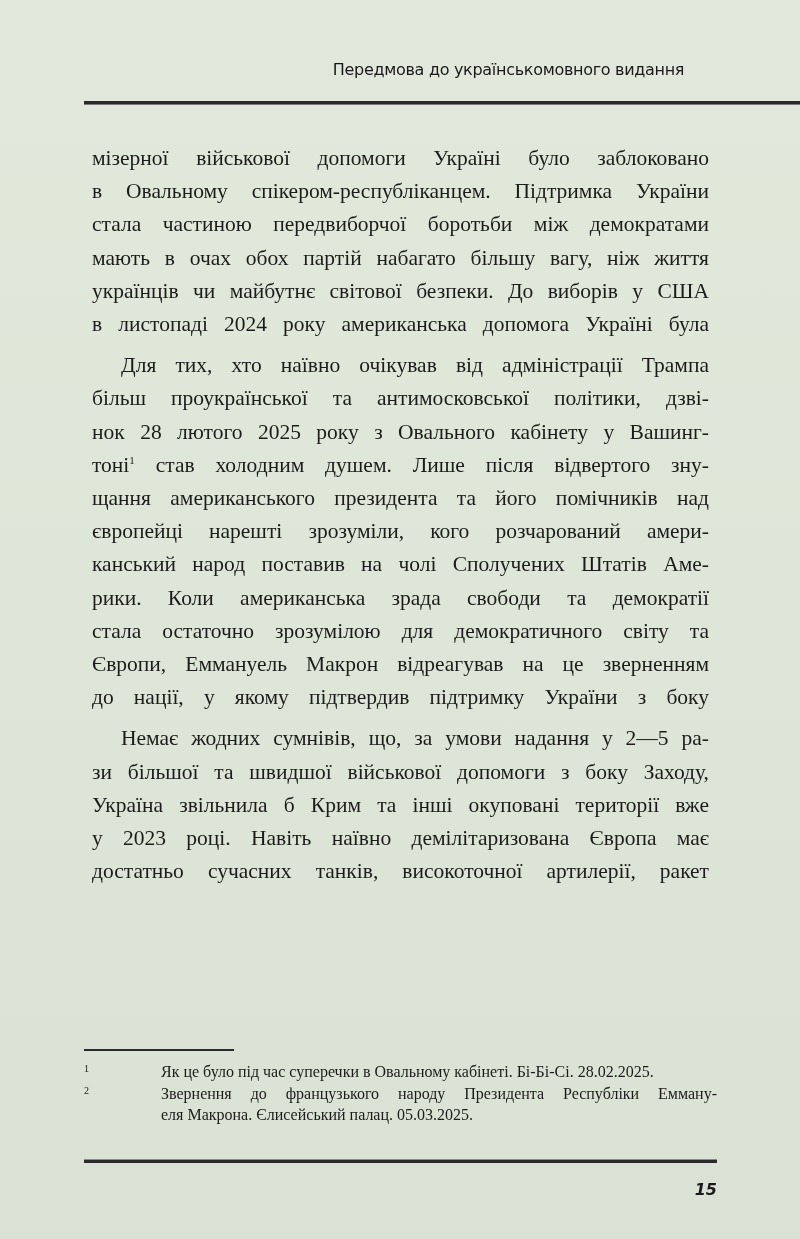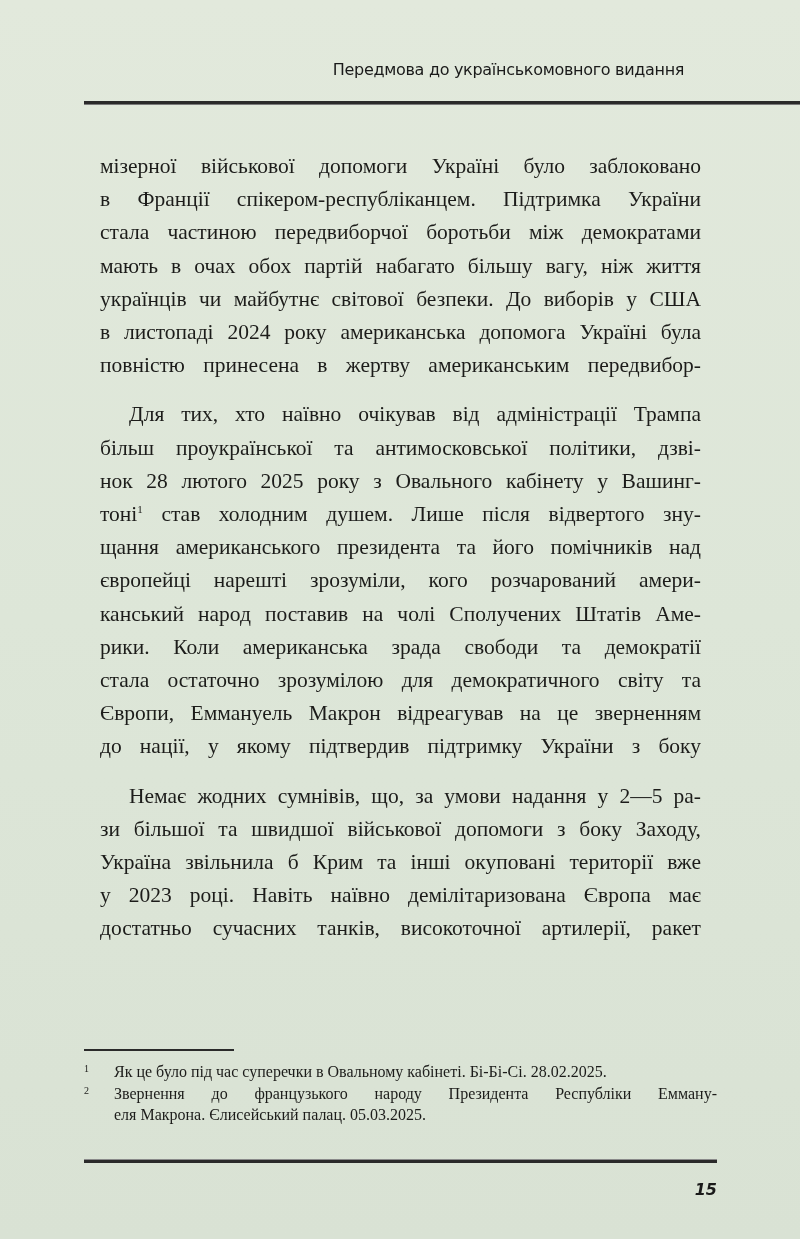--- a/index.html
+++ b/index.html
@@ -44,21 +44,21 @@
     position: absolute;
     left: 84px;
     top: 134px;
     width: 633px;
     font-family: "Liberation Serif", serif;
     font-size: 21.5px;
     line-height: 33.2px;
     color: #1c1c1a;
   }
   .body-text p {
-    margin: 16px;
+    margin: 8px;
     text-align: justify;
     text-align-last: left;
   }
   .line {
     display: block;
     text-align: justify;
     text-align-last: justify;
     white-space: nowrap;
   }
   .line.last {
@@ -96,20 +96,21 @@
     position: absolute;
     left: 0;
     top: -3px;
     font-size: 10px;
   }
   .fn .fn-line {
     display: block;
     white-space: nowrap;
     text-align: justify;
     text-align-last: justify;
+    margin-left: 47px;
   }
   .fn .fn-line.last { text-align-last: left; }
   .foot-rule {
     position: absolute;
     left: 84px;
     top: 1159px;
     width: 633px;
     height: 3px;
     background: #2a2a2a;
     border-top: 1px solid #8a8a8a;
@@ -132,26 +133,25 @@
 
 <div class="page">
 
   <div class="running-head">Передмова до українськомовного видання</div>
   <div class="head-rule"></div>
 
   <div class="body-text">
 
     <p>
       <span class="line">мізерної військової допомоги Україні було заблоковано</span>
-      <span class="line">в Франції спікером-республіканцем. Підтримка України</span>
+      <span class="line">в Овальному спікером-республіканцем. Підтримка України</span>
       <span class="line">стала частиною передвиборчої боротьби між демократами</span>
       <span class="line">мають в очах обох партій набагато більшу вагу, ніж життя</span>
       <span class="line">українців чи майбутнє світової безпеки. До виборів у США</span>
       <span class="line">в листопаді 2024 року американська допомога Україні була</span>
-      <span class="line">повністю принесена в жертву американським передвибор-</span>
     </p>
 
     <p>
       <span class="line" style="padding-left:29px">Для тих, хто наївно очікував від адміністрації Трампа</span>
       <span class="line">більш проукраїнської та антимосковської політики, дзві-</span>
       <span class="line">нок 28 лютого 2025 року з Овального кабінету у Вашинг-</span>
       <span class="line"><span>тоні</span><sup class="fnref">1</sup><span> став холодним душем. Лише після відвертого зну-</span></span>
       <span class="line">щання американського президента та його помічників над</span>
       <span class="line">європейці нарешті зрозуміли, кого розчарований амери-</span>
       <span class="line">канський народ поставив на чолі Сполучених Штатів Аме-</span>

